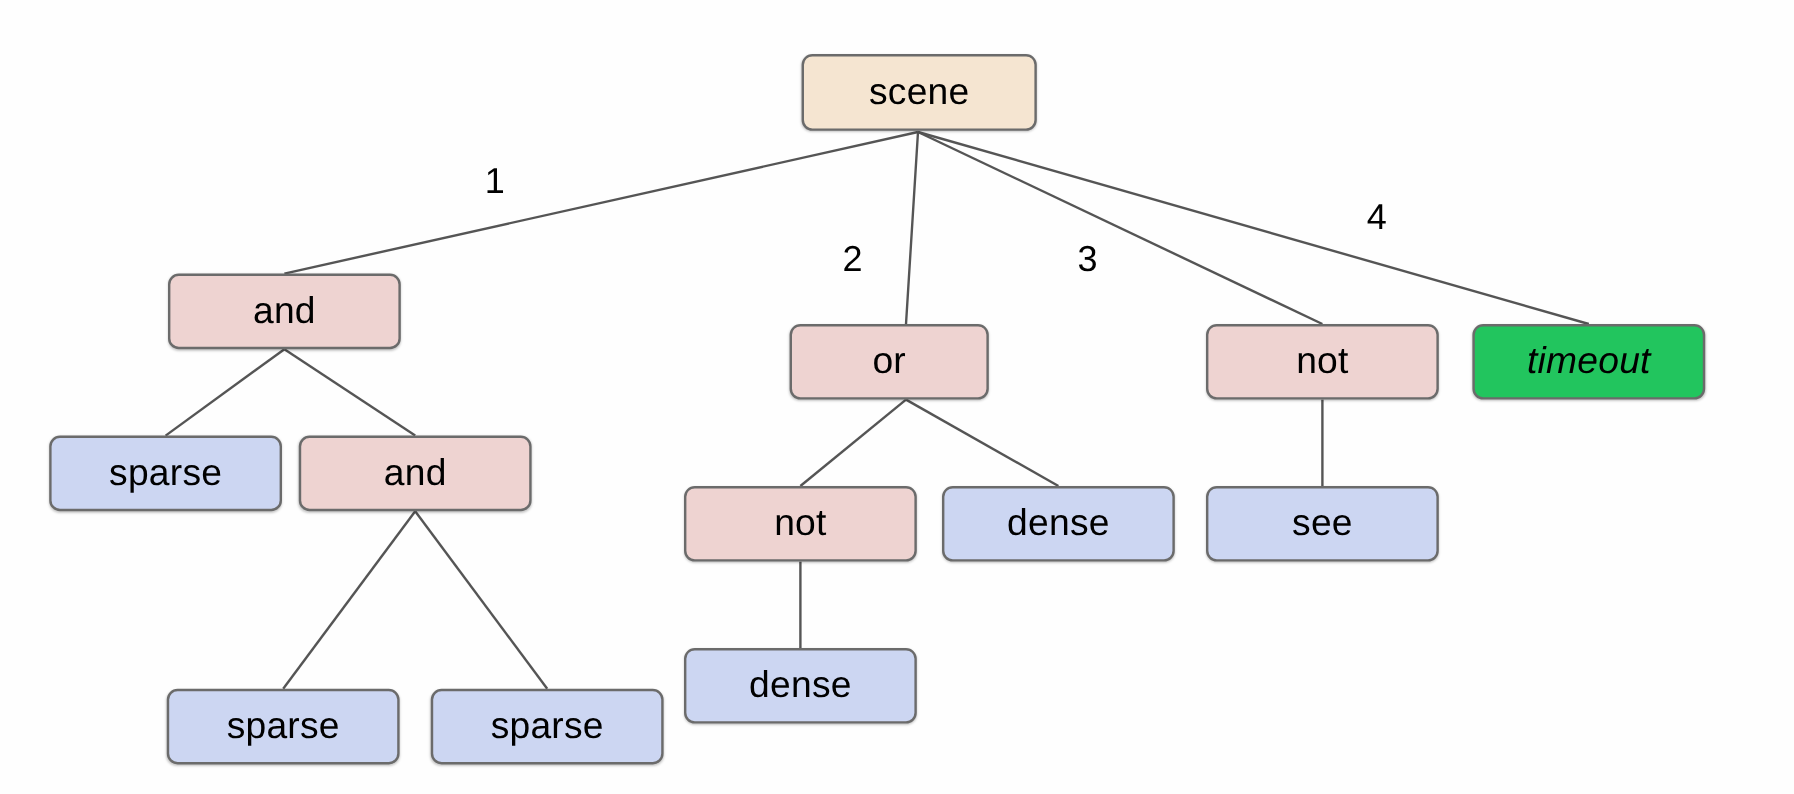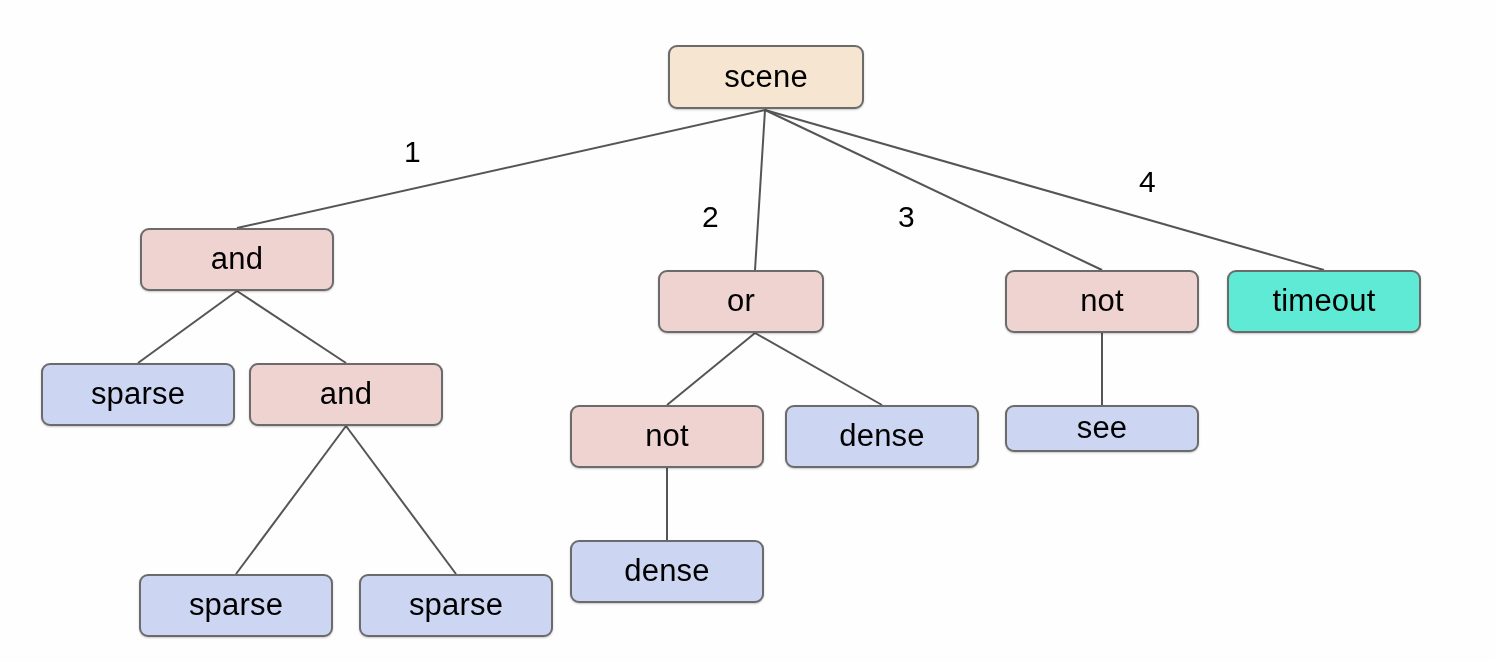--- a/index.html
+++ b/index.html
@@ -98,24 +98,24 @@
       </div>
       <div class="node" style="left: 785px; top: 405px; width: 194px; height: 63px; background: rgb(204, 214, 242); border-color: rgb(107, 107, 107); color: rgb(0, 0, 0);">
         <span class="node-label">dense</span>
       </div>
       <div class="node" style="left: 570px; top: 540px; width: 194px; height: 63px; background: rgb(204, 214, 242); border-color: rgb(107, 107, 107); color: rgb(0, 0, 0);">
         <span class="node-label">dense</span>
       </div>
       <div class="node" style="left: 1005px; top: 270px; width: 194px; height: 63px; background: rgb(238, 211, 209); border-color: rgb(107, 107, 107); color: rgb(0, 0, 0);">
         <span class="node-label">not</span>
       </div>
-      <div class="node" style="left: 1005px; top: 405px; width: 194px; height: 47px; background: rgb(204, 214, 242); border-color: rgb(107, 107, 107); color: rgb(0, 0, 0);">
+      <div class="node" style="left: 1005px; top: 405px; width: 194px; height: 63px; background: rgb(204, 214, 242); border-color: rgb(107, 107, 107); color: rgb(0, 0, 0);">
         <span class="node-label">see</span>
       </div>
-      <div class="node" style="left: 1227px; top: 270px; width: 194px; height: 63px; background: #5eead4; border-color: rgb(107, 107, 107); color: rgb(0, 0, 0);">
+      <div class="node" style="left: 1227px; top: 270px; width: 194px; height: 63px; background: #22c55e; border-color: rgb(107, 107, 107); color: rgb(0, 0, 0); font-style: italic;">
         <span class="node-label">timeout</span>
       </div>
     </div>
   <div id="label-layer">
       <div class="edge-label" style="left: 404px; top: 137px; color: rgb(0, 0, 0);">1</div>
       <div class="edge-label" style="left: 702px; top: 202px; color: rgb(0, 0, 0);">2</div>
       <div class="edge-label" style="left: 898px; top: 202px; color: rgb(0, 0, 0);">3</div>
       <div class="edge-label" style="left: 1139px; top: 167px; color: rgb(0, 0, 0);">4</div>
     </div>
 </div>

